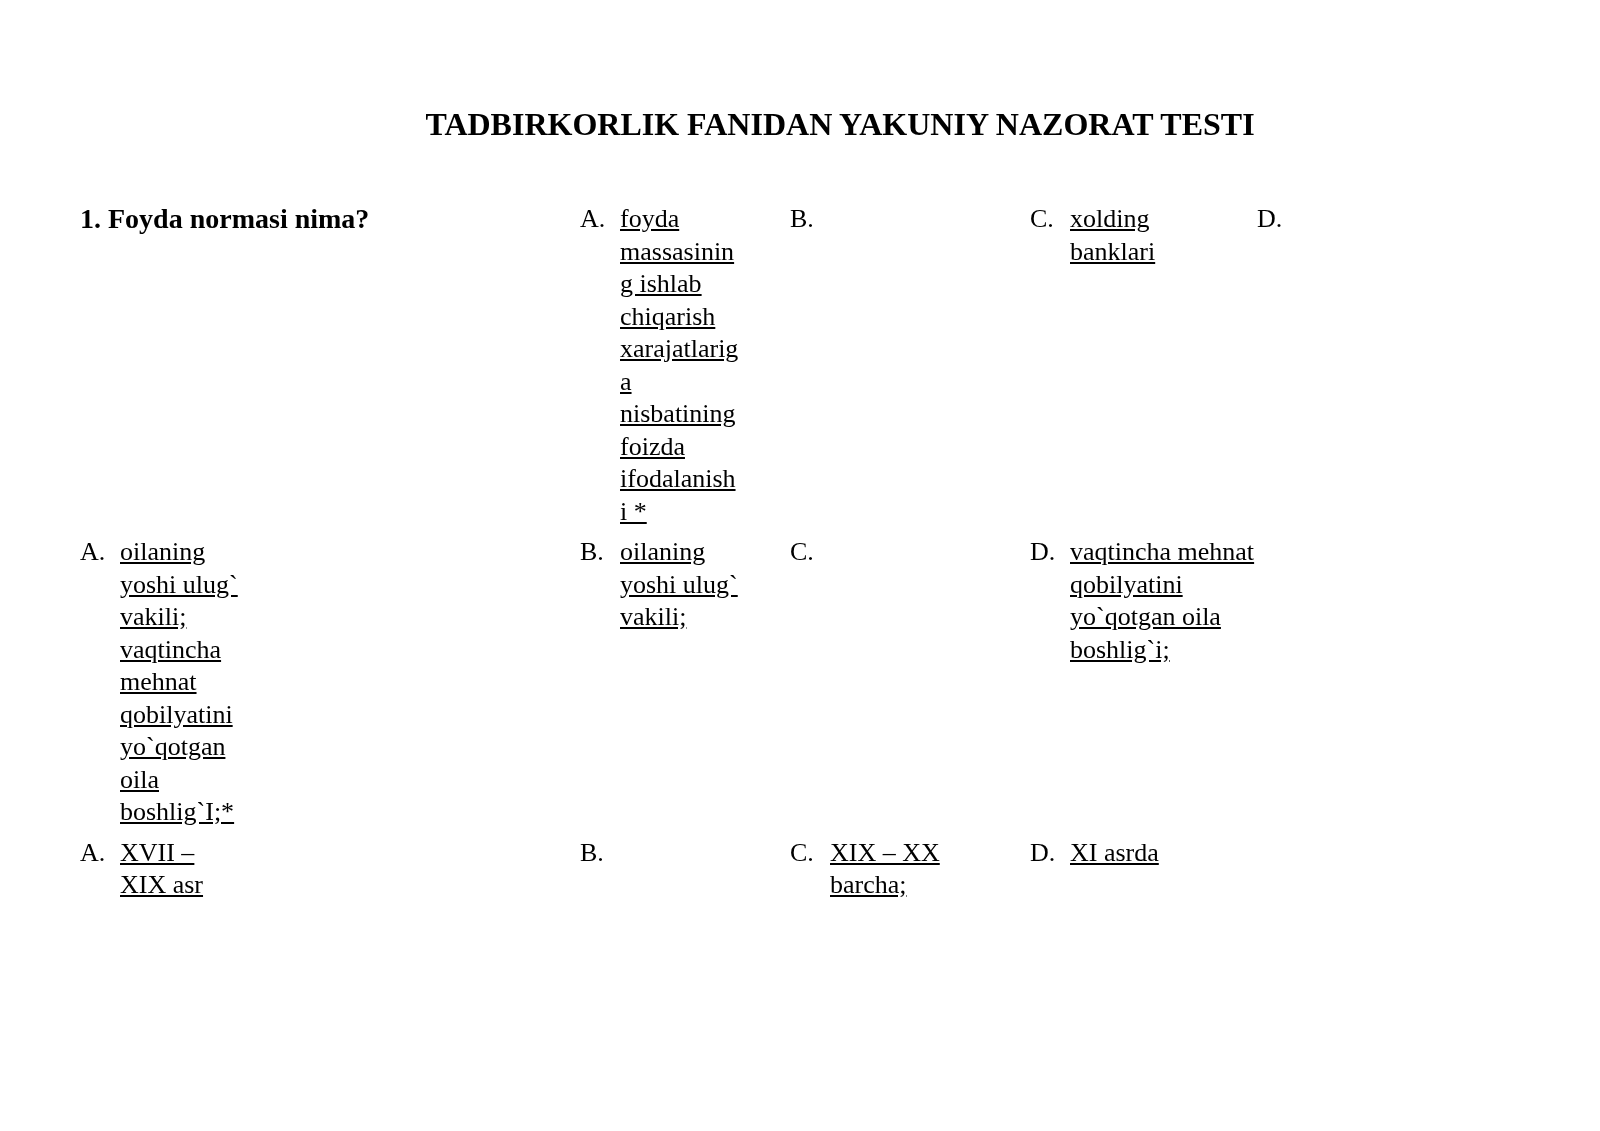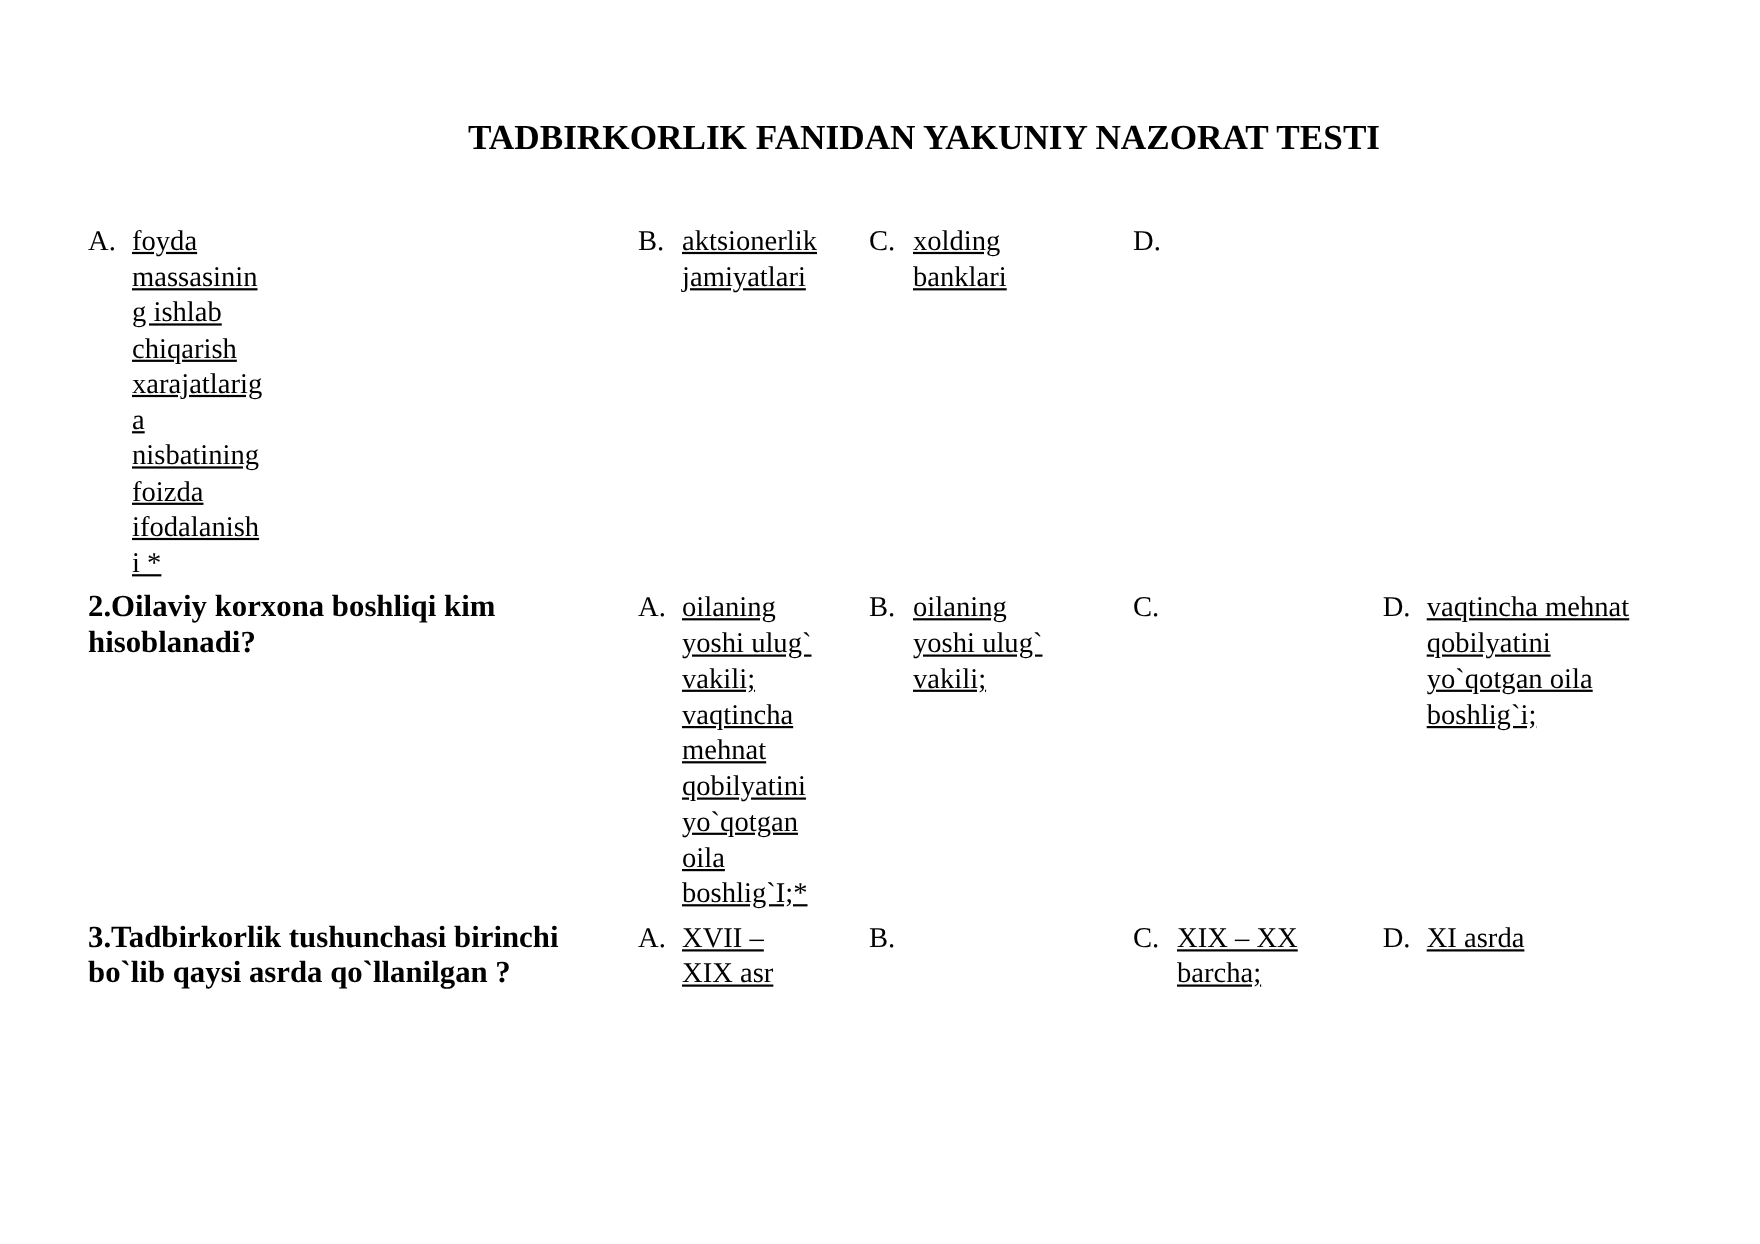--- a/index.html
+++ b/index.html
@@ -62,51 +62,48 @@
 </head>
 <body>
 
 <div class="page">
 
   <div class="title">TADBIRKORLIK FANIDAN YAKUNIY NAZORAT TESTI</div>
 
   <div class="questions">
 
     <div class="row">
+      <div class="qtext">1. Foyda normasi nima?</div>
       <div class="opt">
         <span class="opt-label">A.</span>
         <span class="opt-text">foyda
 massasinin
 g ishlab
 chiqarish
 xarajatlarig
 a
 nisbatining
 foizda
 ifodalanish
 i *</span>
       </div>
       <div class="opt">
         <span class="opt-label">B.</span>
-        <span class="opt-text">aktsionerlik
-jamiyatlari</span>
       </div>
       <div class="opt">
         <span class="opt-label">C.</span>
         <span class="opt-text">xolding
 banklari</span>
       </div>
       <div class="opt">
         <span class="opt-label">D.</span>
       </div>
     </div>
 
     <div class="row">
-      <div class="qtext">2.Oilaviy korxona boshliqi kim
-hisoblanadi?</div>
       <div class="opt">
         <span class="opt-label">A.</span>
         <span class="opt-text">oilaning
 yoshi ulug`
 vakili;
 vaqtincha
 mehnat
 qobilyatini
 yo`qotgan
 oila
@@ -124,22 +121,20 @@
       <div class="opt">
         <span class="opt-label">D.</span>
         <span class="opt-text">vaqtincha mehnat
 qobilyatini
 yo`qotgan oila
 boshlig`i;</span>
       </div>
     </div>
 
     <div class="row">
-      <div class="qtext">3.Tadbirkorlik tushunchasi birinchi
-bo`lib qaysi asrda qo`llanilgan ?</div>
       <div class="opt">
         <span class="opt-label">A.</span>
         <span class="opt-text">XVII –
 XIX asr</span>
       </div>
       <div class="opt">
         <span class="opt-label">B.</span>
       </div>
       <div class="opt">
         <span class="opt-label">C.</span>

